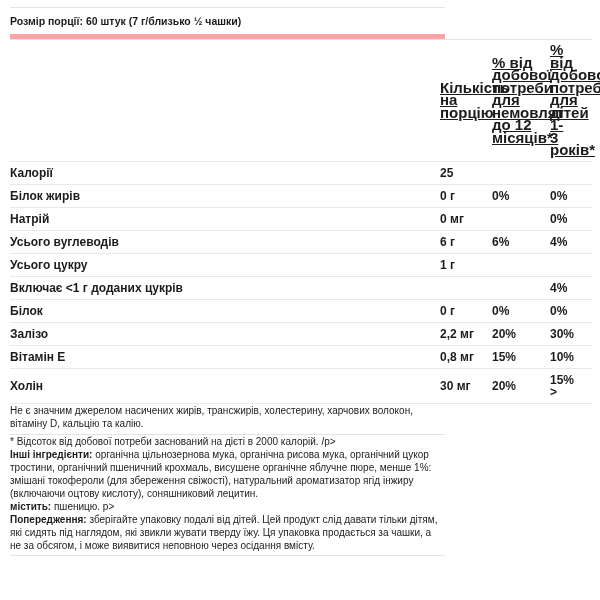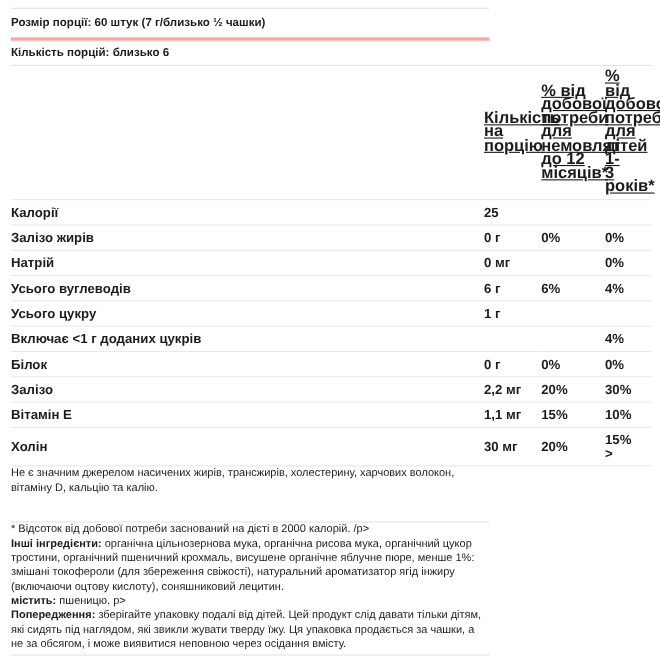--- a/index.html
+++ b/index.html
@@ -13,21 +13,21 @@
   }
   .page { padding-left: 10px; padding-top: 7px; }
 
   
   .serving-block { width: 435px; border-top: 1px solid #e3e3e3; }
   .serving-row {
     font-weight: 700;
     font-size: 10.5px;
     line-height: 12px;
   }
-  .serving-row.first { padding: 7px 0; border-bottom: 3px solid #fca5a5; }
+  .serving-row.first { padding: 7px 0; border-bottom: 5px solid #fca5a5; }
   .serving-row.second { padding: 5px 0; }
 
   
   table.nutrition {
     width: 582px;
     border-collapse: collapse;
     table-layout: fixed;
     border-top: 1px solid #e3e3e3;
   }
   table.nutrition th, table.nutrition td {
@@ -51,36 +51,35 @@
 
   
   .notes p {
     width: 435px;
     margin: 0;
     font-size: 10px;
     line-height: 13px;
     font-weight: 400;
   }
   .notes p b { font-weight: 700; }
-  .p-not-significant { margin-top: 4px; padding-bottom: 24px; border-bottom: 1px solid #e3e3e3; }
+  .p-not-significant { margin-top: 4px; padding-bottom: 4px; border-bottom: 1px solid #e3e3e3; }
   .p-daily        { margin-top: 7px; }
   .p-ingredients  { margin-top: 6px; }
   .p-contains     { margin-top: 5px; }
   .p-not-contains { margin-top: 6px; }
   .p-warning      { margin-top: 6px; }
   .bottom-rule { width: 435px; height: 0; border-bottom: 1px solid #e3e3e3; margin-top: 3px; }
 </style>
 </head>
 <body>
 
 <div class="page">
 
   <div class="serving-block">
     <div class="serving-row first">Розмір порції: 60 штук (7 г/близько ½ чашки)</div>
-    <div class="serving-row second">Кількість порцій: близько 6</div>
   </div>
 
   <table class="nutrition">
     <colgroup>
       <col style="width:430px">
       <col style="width:52px">
       <col style="width:58px">
       <col style="width:42px">
     </colgroup>
     <thead>
@@ -105,21 +104,21 @@
       </tr>
     </thead>
     <tbody>
       <tr>
         <td>Калорії</td>
         <td>25</td>
         <td></td>
         <td></td>
       </tr>
       <tr>
-        <td>Залізо жирів</td>
+        <td>Білок жирів</td>
         <td>0 г</td>
         <td>0%</td>
         <td>0%</td>
       </tr>
       <tr>
         <td>Натрій</td>
         <td>0 мг</td>
         <td></td>
         <td>0%</td>
       </tr>
@@ -148,21 +147,21 @@
         <td>0%</td>
       </tr>
       <tr>
         <td>Залізо</td>
         <td>2,2 мг</td>
         <td>20%</td>
         <td>30%</td>
       </tr>
       <tr>
         <td>Вітамін Е</td>
-        <td>1,1 мг</td>
+        <td>0,8 мг</td>
         <td>15%</td>
         <td>10%</td>
       </tr>
       <tr>
         <td>Холін</td>
         <td>30 мг</td>
         <td>20%</td>
         <td>15%
 &gt;</td>
       </tr>

